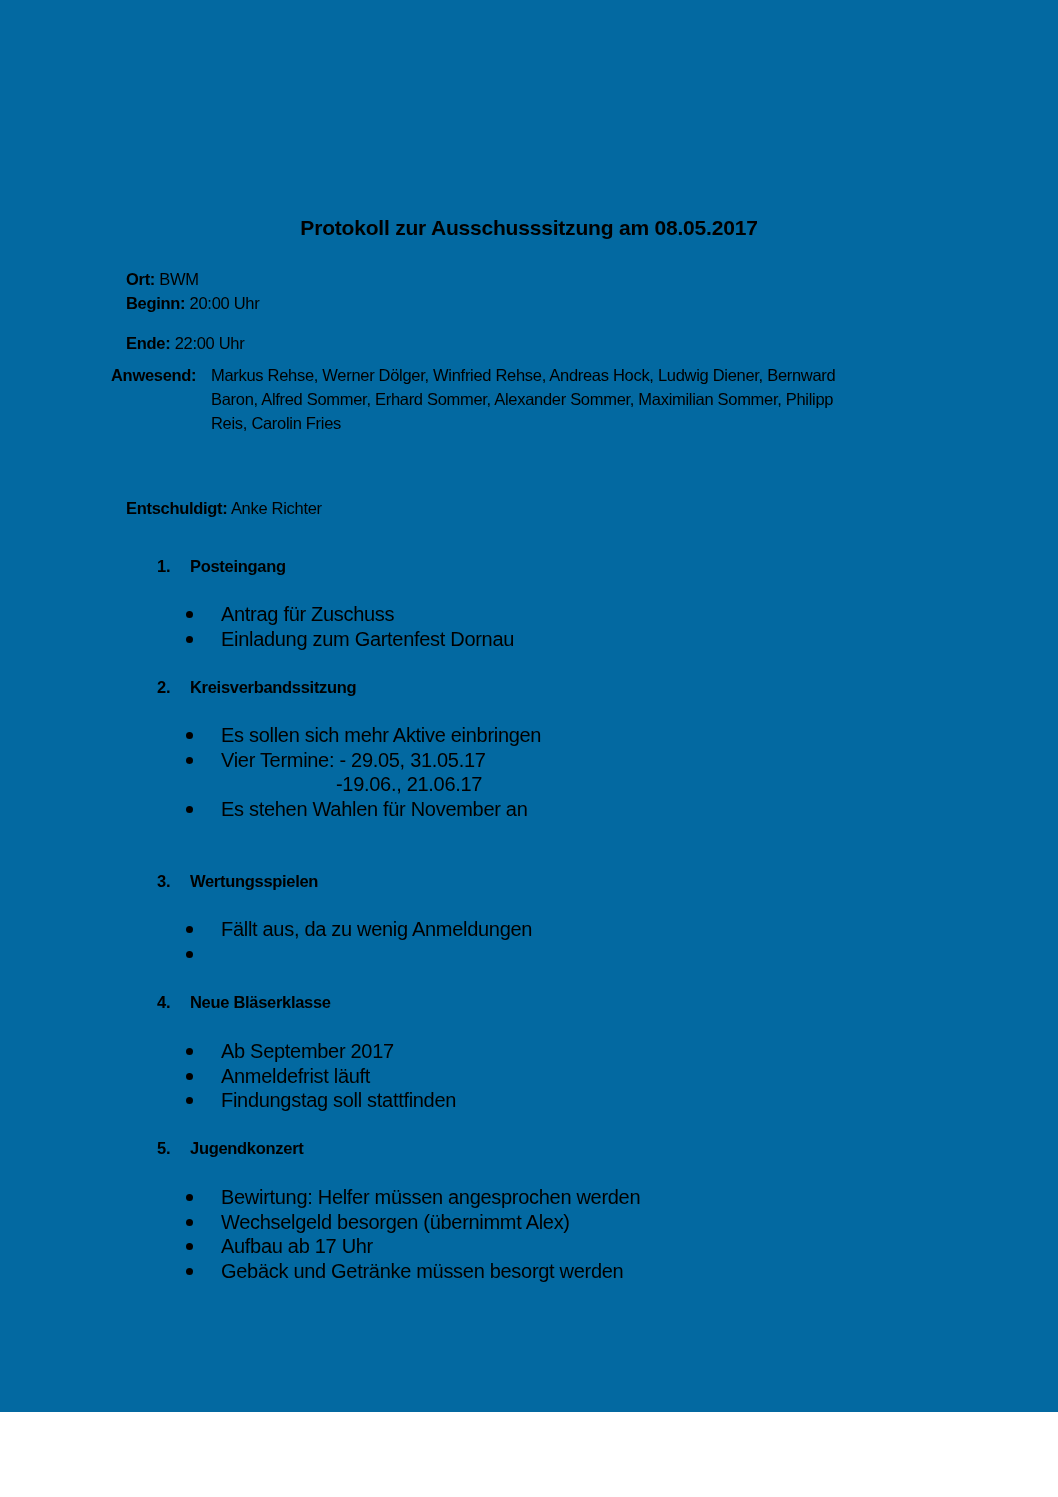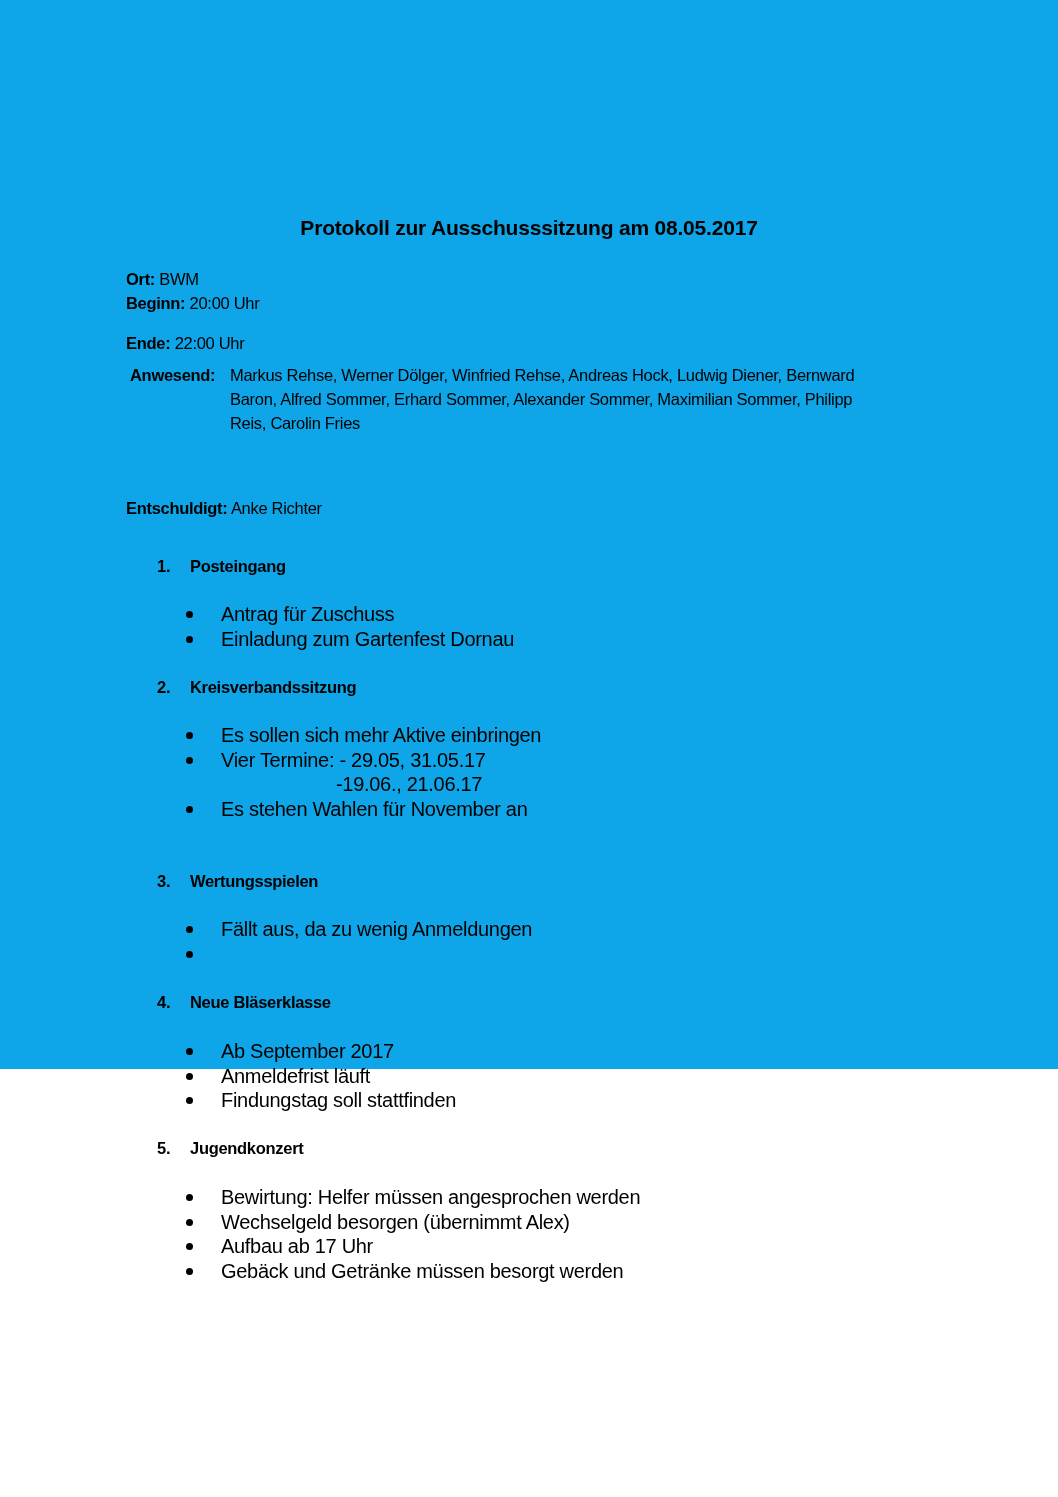--- a/index.html
+++ b/index.html
@@ -11,22 +11,22 @@
       width: 1058px;
       height: 1497px;
       position: relative;
       overflow: hidden;
       font-family: "Liberation Sans", "DejaVu Sans", sans-serif;
       color: #000000;
     }
     .page {
       position: absolute;
       left: 0; top: 0;
-      width: 1058px; height: 1069px;
-      background: #0ea5e9;
+      width: 1058px; height: 1412px;
+      background: #0369a1;
     }
     .title {
       position: absolute;
       left: 0; right: 0;
       top: 216px;
       text-align: center;
       font-size: 21px;
       font-weight: bold;
       letter-spacing: -0.2px;
     }
@@ -34,21 +34,21 @@
       position: absolute;
       left: 126px;
       font-size: 16.5px;
       line-height: 24px;
       white-space: nowrap;
       letter-spacing: -0.3px;
     }
     .meta-line .label { font-weight: bold; }
     .attendees {
       position: absolute;
-      left: 130px;
+      left: 111px;
       top: 363px;
       font-size: 16.5px;
       line-height: 24px;
       letter-spacing: -0.3px;
       white-space: nowrap;
     }
     .attendees .label {
       font-weight: bold;
       display: inline-block;
       width: 100px;

